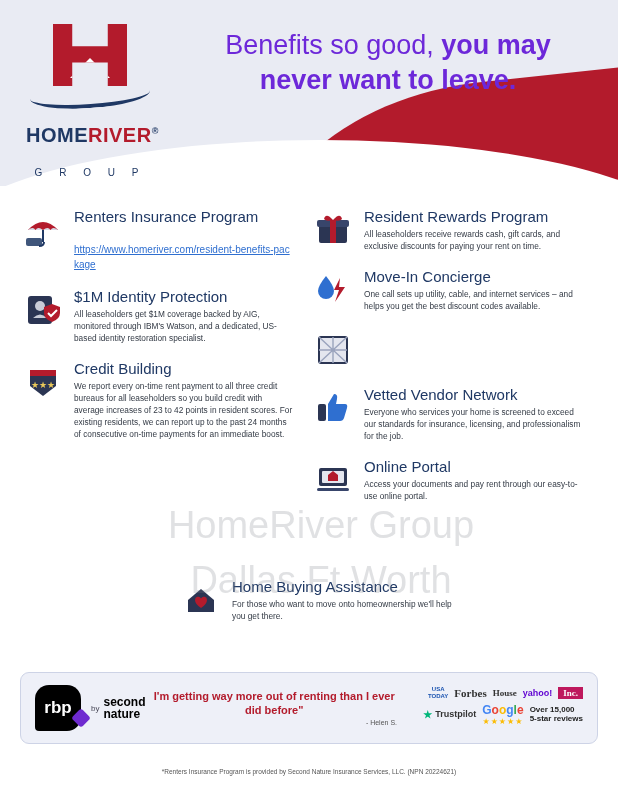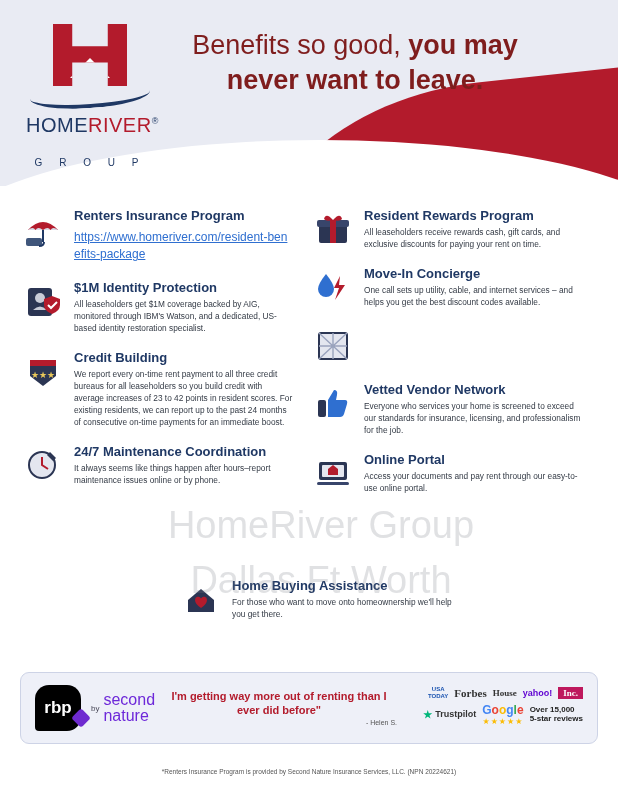--- a/index.html
+++ b/index.html
@@ -80,47 +80,47 @@
   .logo-swirl {
     width: 120px;
     height: 22px;
     margin: -4px auto 0;
     border-bottom: 4px solid #1f3864;
     border-radius: 50%;
     transform: rotate(-4deg);
   }
   .logo-name {
     font-size: 20px;
-    font-weight: normal;
+    font-weight: bold;
     letter-spacing: 0.5px;
-    margin-top: 6px;
+    margin-top: 16px;
     color: #1f3864;
   }
   .logo-name .red {
     color: #b31b2c;
   }
   .logo-name .reg {
     font-size: 9px;
     vertical-align: super;
   }
   .logo-sub {
     font-size: 10px;
     letter-spacing: 7px;
     color: #1f3864;
     margin-top: 20px;
   }
   .headline {
     position: absolute;
-    left: 135px;
+    left: 168px;
     top: 28px;
     width: 440px;
     text-align: center;
     font-size: 27px;
     line-height: 1.28;
-    color: #7f1d1d;
+    color: #6d28d9;
     font-weight: 400;
     z-index: 3;
   }
   .headline b {
     font-weight: bold;
   }
 
   
   .content {
     position: relative;
@@ -139,38 +139,38 @@
   .bicon {
     width: 42px;
     min-width: 42px;
     height: 42px;
     position: relative;
   }
   .btext {
     flex: 1;
   }
   .btitle {
-    font-size: 13px;
-    font-weight: bold;
+    font-size: 15px;
+    font-weight: normal;
     color: #1f3864;
     margin: 0 0 3px 0;
   }
   .bdesc {
     font-size: 8.3px;
     line-height: 1.45;
     color: #333a45;
     margin: 0;
   }
   .blink {
-    font-size: 12px;
+    font-size: 10px;
     line-height: 1.45;
     color: #2f6fd0;
     word-break: break-all;
     display: block;
-    margin-top: 6px;
+    margin-top: 18px;
   }
 
   
   .watermark {
     position: absolute;
     left: 0;
     top: 498px;
     width: 618px;
     text-align: center;
     font-size: 38px;
@@ -221,24 +221,24 @@
     transform: rotate(45deg);
     border-radius: 3px;
   }
   .sn-by {
     font-size: 8px;
     color: #4a4a5a;
     margin-left: 10px;
     margin-right: 4px;
   }
   .sn-name {
-    font-size: 16px;
+    font-size: 12px;
     line-height: 1.0;
-    font-weight: normal;
-    color: #6d28d9;
+    font-weight: bold;
+    color: #000000;
   }
   .quote {
     flex: 1;
     text-align: center;
     padding: 0 6px;
   }
   .quote-text {
     font-size: 11px;
     font-weight: bold;
     color: #b31b2c;
@@ -399,33 +399,20 @@
           <rect x="8" y="10" width="26" height="6" fill="#b31b2c"></rect>
           <text x="21" y="28" font-size="9" fill="#e9c85a" text-anchor="middle">★★★</text>
         </svg>
       </div>
       <div class="btext">
         <p class="btitle">Credit Building</p>
         <p class="bdesc">We report every on-time rent payment to all three credit bureaus for all leaseholders so you build credit with average increases of 23 to 42 points in resident scores. For existing residents, we can report up to the past 24 months of consecutive on-time payments for an immediate boost.</p>
       </div>
     </div>
 
-    <div class="benefit">
-      <div class="bicon">
-        <svg width="42" height="42" viewBox="0 0 42 42">
-          <circle cx="20" cy="21" r="13" fill="#e4e6ef" stroke="#2b3553" stroke-width="2"></circle>
-          <path d="M20 13 v8 l6 4" stroke="#b31b2c" stroke-width="2" fill="none"></path>
-          <path d="M28 8 l6 6 l-3 3 l-6 -6 z" fill="#2b3553"></path>
-        </svg>
-      </div>
-      <div class="btext">
-        <p class="btitle">24/7 Maintenance Coordination</p>
-        <p class="bdesc">It always seems like things happen after hours–report maintenance issues online or by phone.</p>
-      </div>
-    </div>
 
   </div>
 
   <div class="col">
 
     <div class="benefit">
       <div class="bicon">
         <svg width="42" height="42" viewBox="0 0 42 42">
           <rect x="7" y="17" width="28" height="18" rx="2" fill="#2b3553"></rect>
           <rect x="5" y="12" width="32" height="7" rx="2" fill="#38456b"></rect>

